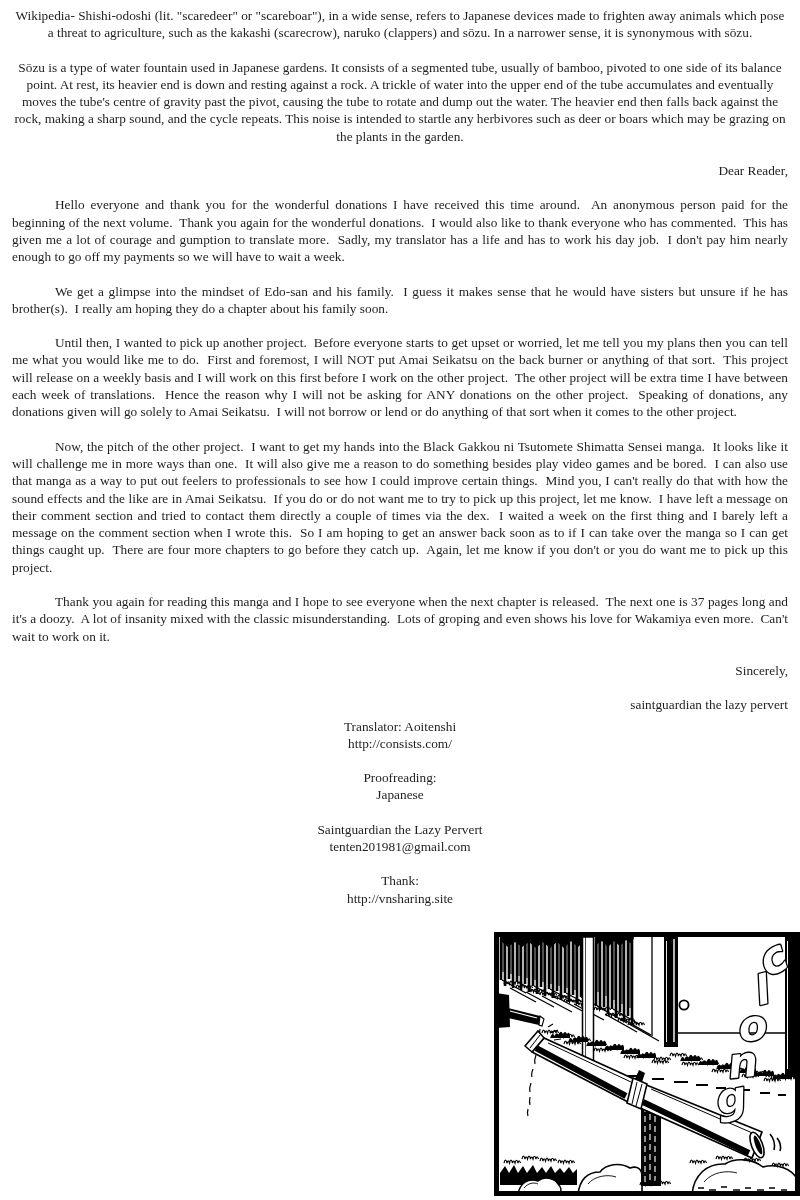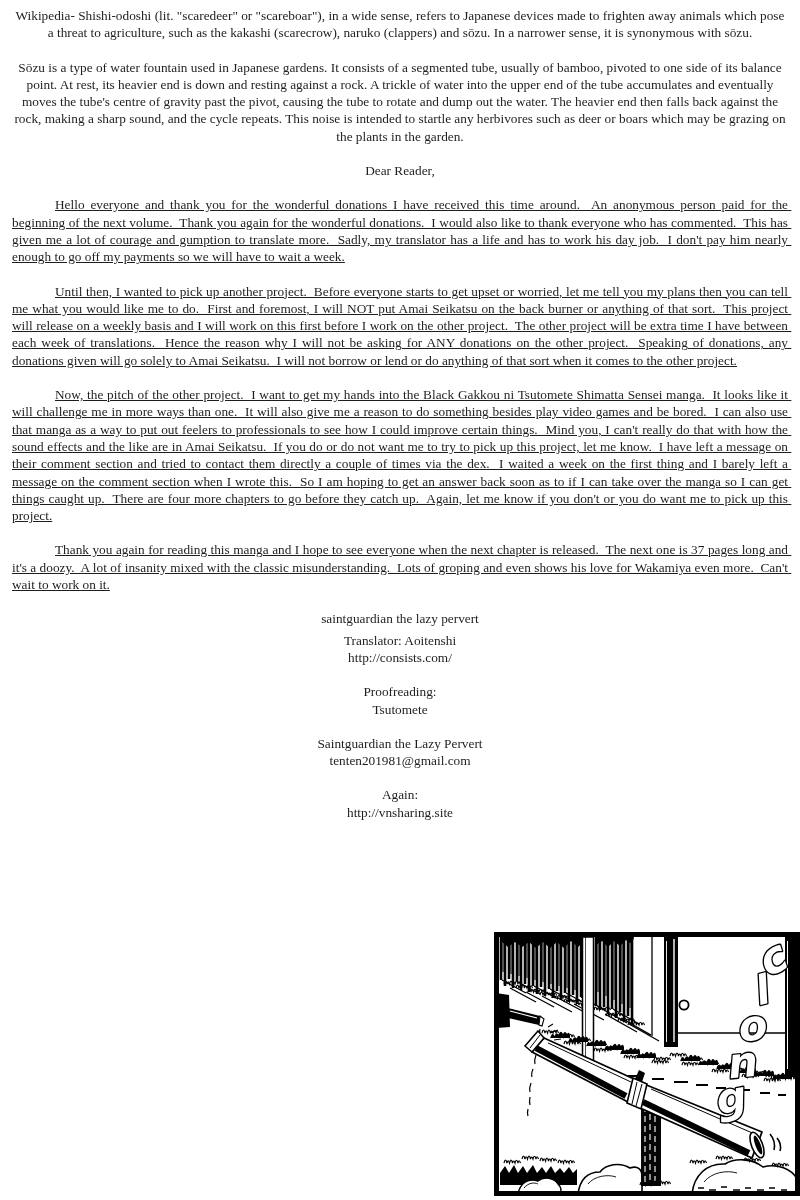--- a/index.html
+++ b/index.html
@@ -9,22 +9,22 @@
     position:relative;
     font-family:"Liberation Serif", serif;
     font-size:13.3px;
     line-height:17.3px;
     color:#1e1e1e;
     overflow:hidden;
   }
   .page{padding:7px 12px 0 12px;}
   .page p{margin:0 0 17px 0; white-space:pre-wrap;}
   .center-par{text-align:center;}
-  .body-par{text-align:justify; text-indent:43px;text-decoration:underline;}
-  .plain-par{text-align:center;}
+  .body-par{text-align:justify; text-indent:43px;}
+  .plain-par{text-align:right;}
   .signature-par{margin-bottom:4px !important;}
   .credits{text-align:center;}
   .credit-group{margin-bottom:17px;}
   .credit-line{white-space:pre-wrap;}
   .manga-panel{
     position:absolute;
     left:494px; top:932px;
     width:306px; height:264px;
   }
   .manga-panel svg{display:block;}
@@ -42,41 +42,43 @@
 <body>
 
 <main class="page">
 
   <p class="center-par">Wikipedia- Shishi-odoshi (lit. "scaredeer" or "scareboar"), in a wide sense, refers to Japanese devices made to frighten away animals which pose a threat to agriculture, such as the kakashi (scarecrow), naruko (clappers) and sōzu. In a narrower sense, it is synonymous with sōzu.</p>
   <p class="center-par">Sōzu is a type of water fountain used in Japanese gardens. It consists of a segmented tube, usually of bamboo, pivoted to one side of its balance point. At rest, its heavier end is down and resting against a rock. A trickle of water into the upper end of the tube accumulates and eventually moves the tube's centre of gravity past the pivot, causing the tube to rotate and dump out the water. The heavier end then falls back against the rock, making a sharp sound, and the cycle repeats. This noise is intended to startle any herbivores such as deer or boars which may be grazing on the plants in the garden.</p>
 
   <p class="plain-par">Dear Reader,</p>
 
   <p class="body-par">Hello everyone and thank you for the wonderful donations I have received this time around.  An anonymous person paid for the beginning of the next volume.  Thank you again for the wonderful donations.  I would also like to thank everyone who has commented.  This has given me a lot of courage and gumption to translate more.  Sadly, my translator has a life and has to work his day job.  I don't pay him nearly enough to go off my payments so we will have to wait a week.</p>
+  <p class="body-par">We get a glimpse into the mindset of Edo-san and his family.  I guess it makes sense that he would have sisters but unsure if he has brother(s).  I really am hoping they do a chapter about his family soon.</p>
   <p class="body-par">Until then, I wanted to pick up another project.  Before everyone starts to get upset or worried, let me tell you my plans then you can tell me what you would like me to do.  First and foremost, I will NOT put Amai Seikatsu on the back burner or anything of that sort.  This project will release on a weekly basis and I will work on this first before I work on the other project.  The other project will be extra time I have between each week of translations.  Hence the reason why I will not be asking for ANY donations on the other project.  Speaking of donations, any donations given will go solely to Amai Seikatsu.  I will not borrow or lend or do anything of that sort when it comes to the other project.</p>
   <p class="body-par">Now, the pitch of the other project.  I want to get my hands into the Black Gakkou ni Tsutomete Shimatta Sensei manga.  It looks like it will challenge me in more ways than one.  It will also give me a reason to do something besides play video games and be bored.  I can also use that manga as a way to put out feelers to professionals to see how I could improve certain things.  Mind you, I can't really do that with how the sound effects and the like are in Amai Seikatsu.  If you do or do not want me to try to pick up this project, let me know.  I have left a message on their comment section and tried to contact them directly a couple of times via the dex.  I waited a week on the first thing and I barely left a message on the comment section when I wrote this.  So I am hoping to get an answer back soon as to if I can take over the manga so I can get things caught up.  There are four more chapters to go before they catch up.  Again, let me know if you don't or you do want me to pick up this project.</p>
   <p class="body-par">Thank you again for reading this manga and I hope to see everyone when the next chapter is released.  The next one is 37 pages long and it's a doozy.  A lot of insanity mixed with the classic misunderstanding.  Lots of groping and even shows his love for Wakamiya even more.  Can't wait to work on it.</p>
 
+  <p class="plain-par">Sincerely,</p>
   <p class="plain-par signature-par">saintguardian the lazy pervert</p>
 
   <div class="credits">
     <div class="credit-group">
       <div class="credit-line">Translator: Aoitenshi</div>
       <div class="credit-line">http://consists.com/</div>
     </div>
     <div class="credit-group">
       <div class="credit-line">Proofreading:</div>
-      <div class="credit-line">Tsutomete</div>
+      <div class="credit-line">Japanese</div>
     </div>
     <div class="credit-group">
       <div class="credit-line">Saintguardian the Lazy Pervert</div>
       <div class="credit-line">tenten201981@gmail.com</div>
     </div>
     <div class="credit-group">
-      <div class="credit-line">Again:</div>
+      <div class="credit-line">Thank:</div>
       <div class="credit-line">http://vnsharing.site</div>
     </div>
   </div>
 </main>
 
 <div class="manga-panel">
   <svg width="306" height="264" viewBox="0 0 306 264">
 
     <rect x="0" y="0" width="306" height="264" fill="#ffffff"></rect>
 

